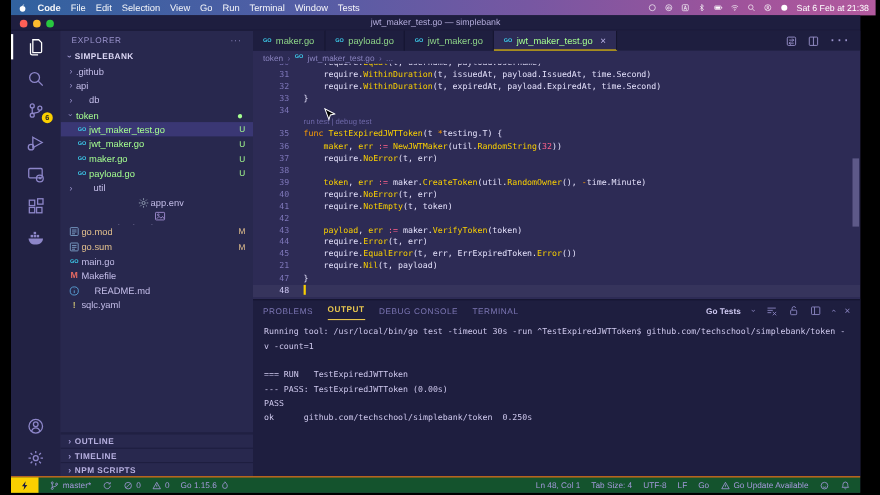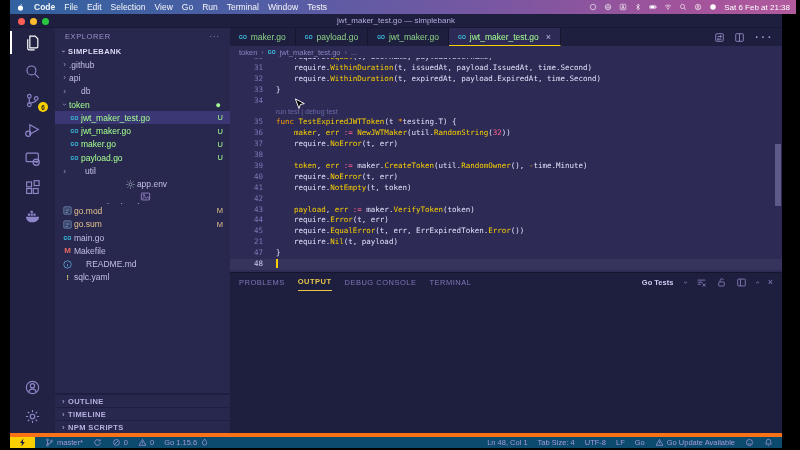--- a/index.html
+++ b/index.html
@@ -87,21 +87,21 @@
   .ptab.active{color:#e7c64f;border-bottom:1px solid #e7c64f;font-weight:bold}
   #phright{margin-left:auto;display:flex;align-items:center;gap:9px;color:#8a84c0}
   #pchannel{font-size:7.5px;font-weight:bold;color:#cfc9f2;margin-right:2px}
   .pic{cursor:pointer;display:flex;align-items:center}
   .rot90{display:inline-block;transform:rotate(90deg);font-size:8px}
   .rot270{display:inline-block;transform:rotate(270deg);font-size:8px}
   .xgl{font-size:9px}
   #pout{flex:1;padding:4px 10px;font-family:"DejaVu Sans Mono",monospace;font-size:7.5px;line-height:13px;color:#cfc9ee;white-space:pre-wrap;max-width:545px}
 
   
-  #statusbar{position:absolute;left:0;right:0;bottom:0;height:15px;background:#0c4a6e;border-top:4px solid #f97316;display:flex;align-items:center;font-size:7.5px;color:#a59add;box-sizing:border-box}
+  #statusbar{position:absolute;left:0;right:0;bottom:0;height:15px;background:#14532d;border-top:1px solid #f97316;display:flex;align-items:center;font-size:7.5px;color:#a59add;box-sizing:border-box}
   #sb-remote{width:25px;height:100%;background:#FAD000;color:#1E1E3F;display:flex;align-items:center;justify-content:center;flex:none;cursor:pointer}
   .sit{display:flex;align-items:center;gap:3px;margin-left:10px;white-space:nowrap;cursor:pointer}
   #sb-right{margin-left:auto;display:flex;align-items:center;padding-right:9px}
   #sb-right .sit{margin-left:10px}
 </style>
 </head>
 <body>
 
 <div id="menubar">
   <span id="apple">
@@ -539,20 +539,26 @@
                   <svg viewBox="0 0 16 16" class="svgt">
                     <rect x="2.5" y="3" width="11" height="10" rx="1"></rect>
                     <path d="M6.5 3v10"></path>
                   </svg>
                 </span>
               </span>
             <span class="pic rot270">›</span>
             <span class="pic xgl">×</span>
           </div>
         </div>
+        <div id="pout">Running tool: /usr/local/bin/go test -timeout 30s -run ^TestExpiredJWTToken$ github.com/techschool/simplebank/token -v -count=1
+
+=== RUN   TestExpiredJWTToken
+--- PASS: TestExpiredJWTToken (0.00s)
+PASS
+ok      github.com/techschool/simplebank/token  0.250s</div>
       </div>
     </div>
   </div>
 
   <div id="statusbar">
     <div id="sb-remote">
         <span style="display: flex;">
           <svg viewBox="0 0 16 16" class="svgs">
             <path fill="currentColor" stroke="none" d="M9.5 1 3.5 9h3.6l-1 6 6-8H8.4z"></path>
           </svg>

